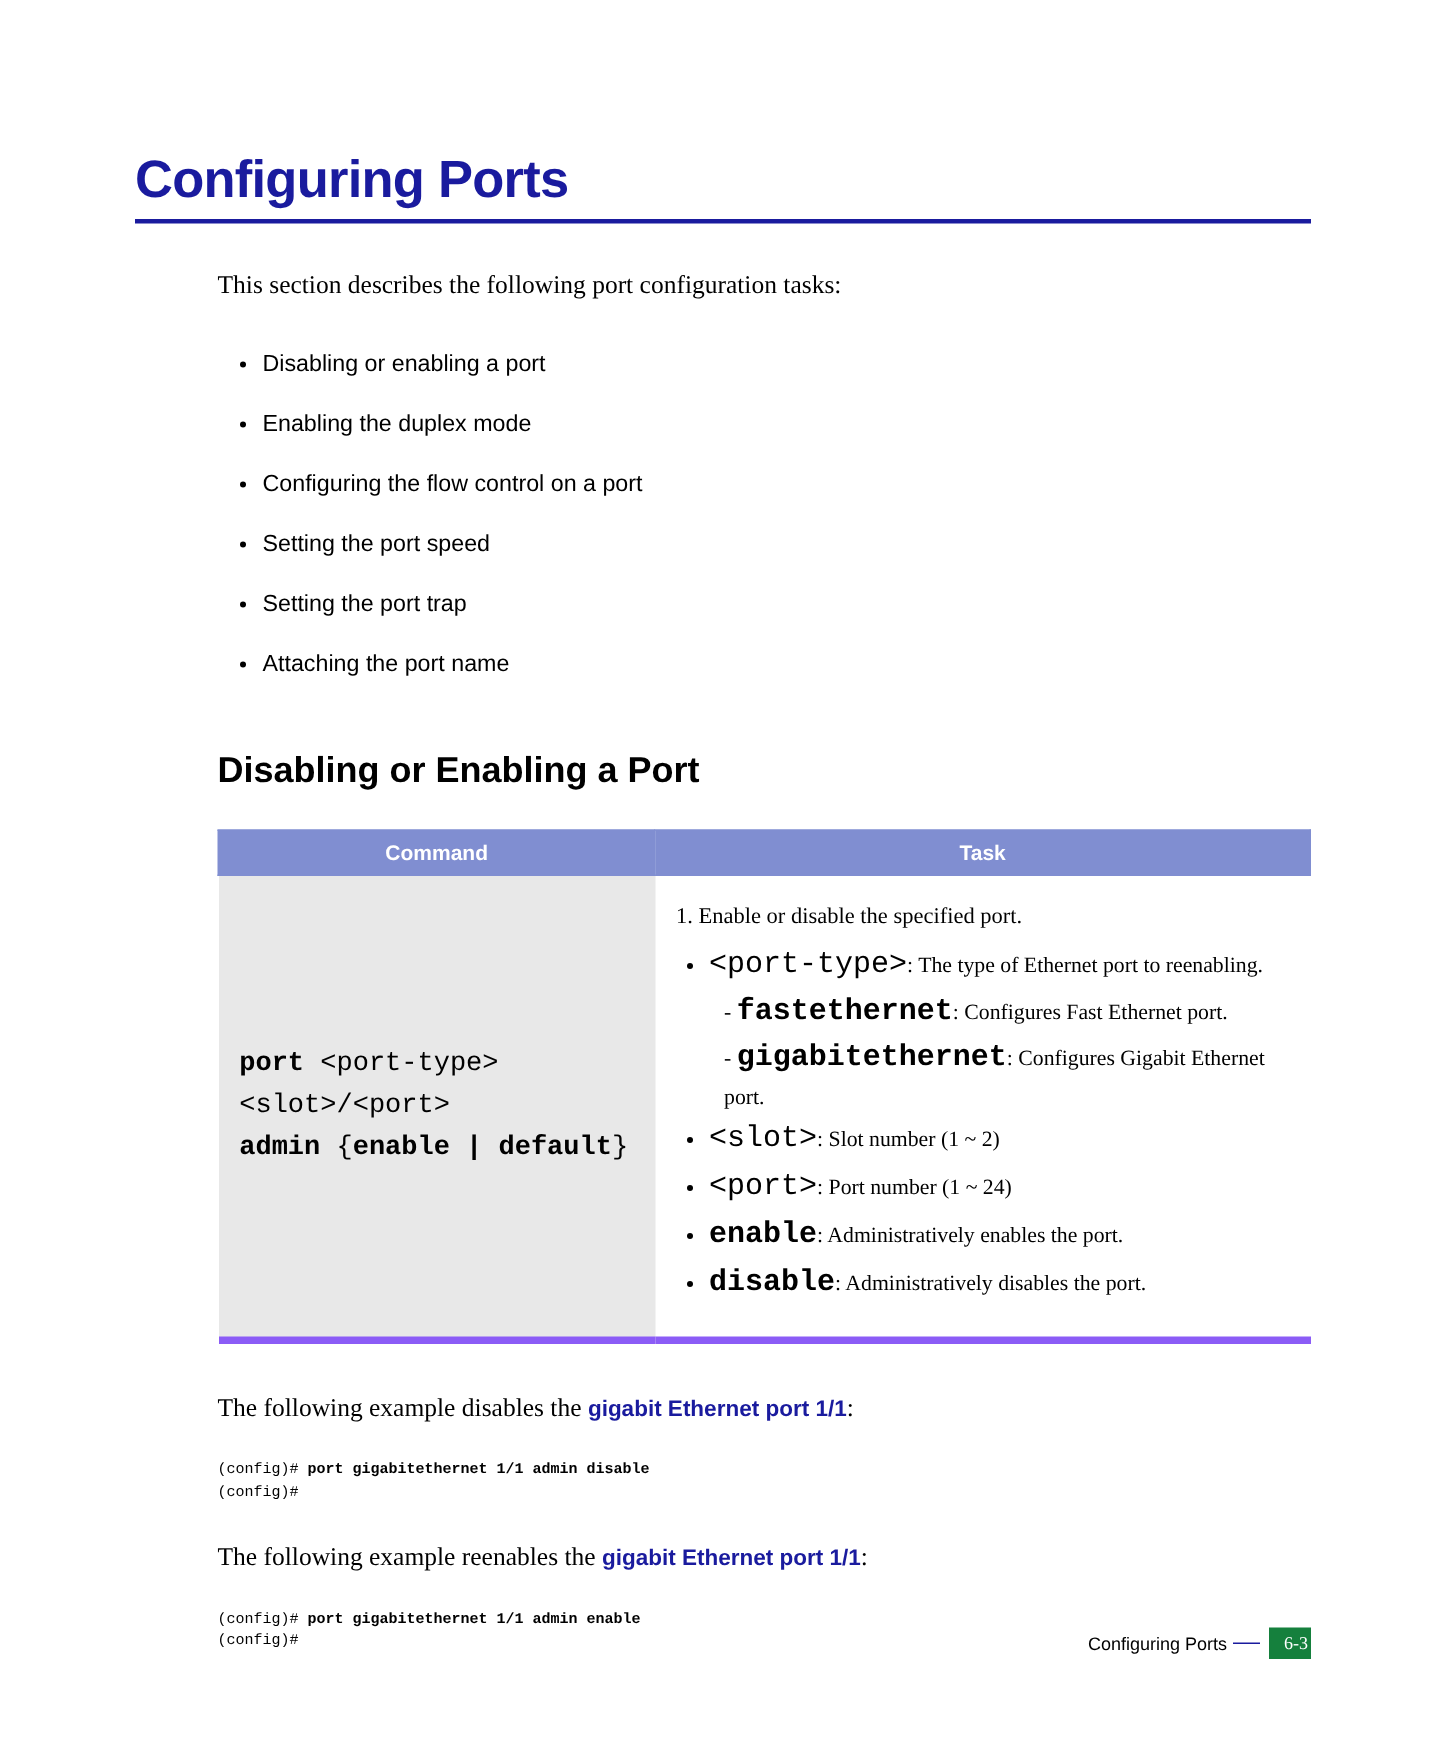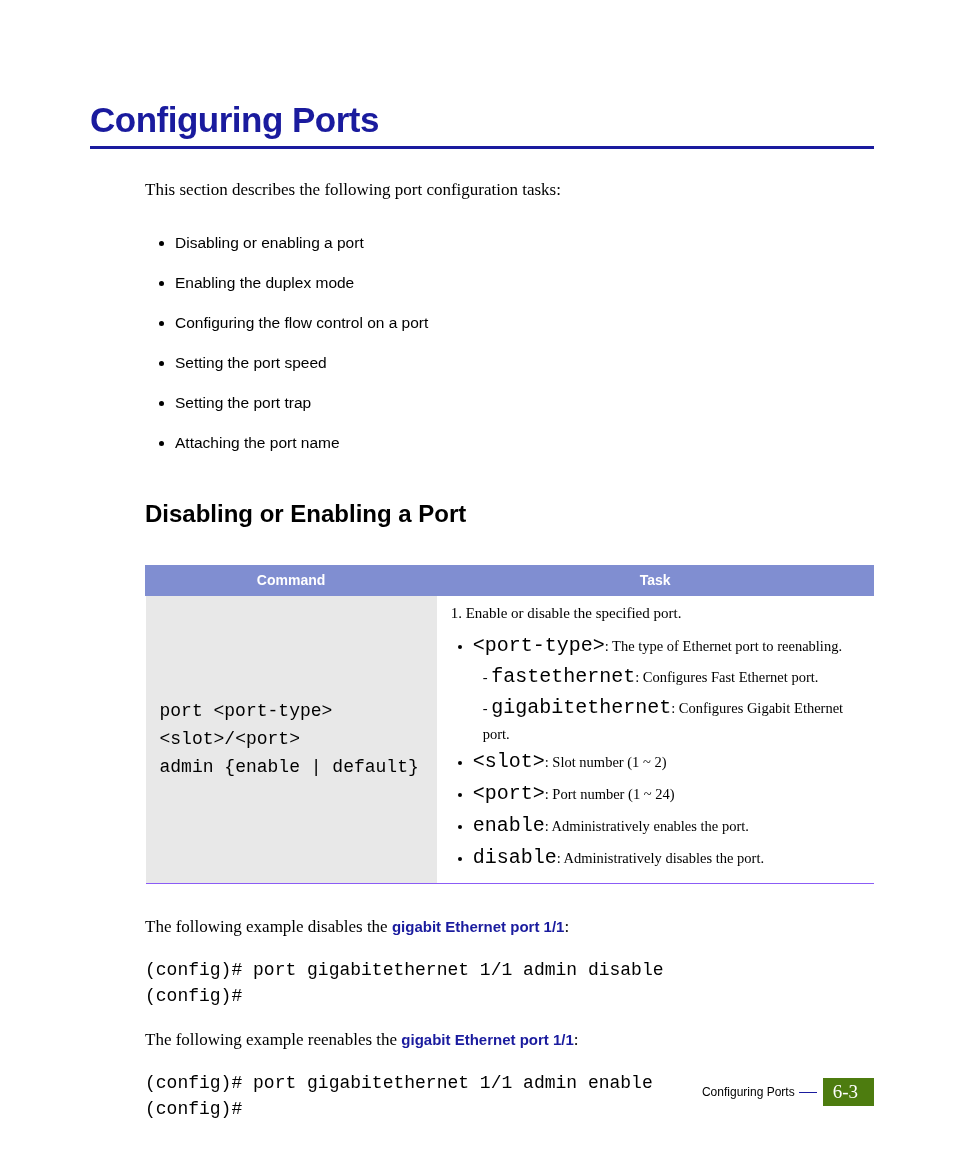--- a/index.html
+++ b/index.html
@@ -49,60 +49,60 @@
   h2.subheading {
     font-family: "Arial Black", Futura, "Franklin Gothic Heavy", sans-serif;
     font-weight: 900;
     font-size: 24px;
     margin: 40px 0 14px 0;
     color: #000;
   }
   table.cmd {
     width: 100%;
     border-collapse: collapse;
-    margin: 32px 0 30px 0;
+    margin: 20px 0 30px 0;
     font-size: 15px;
   }
   table.cmd th {
     background: #808ed1;
     color: #fff;
     font-family: Arial, Helvetica, sans-serif;
     font-weight: bold;
     font-size: 14px;
     padding: 4px 0;
     text-align: center;
     border: 1px solid #808ed1;
   }
   table.cmd td {
-    border-bottom: 1px solid #8b5cf6;
+    border-bottom: 5px solid #8b5cf6;
     vertical-align: middle;
-    padding: 6px 14px;
+    padding: 16px 14px;
   }
   table.cmd td.left {
     background: #e8e8e8;
     width: 40%;
     font-family: "Courier New", monospace;
     font-size: 18px;
   }
   .mono { font-family: "Courier New", monospace; font-size: 20px; }
-  .bold { font-weight: normal; }
+  .bold { font-weight: bold; }
   .task-cell ul { list-style: disc; padding-left: 22px; margin: 4px 0; }
   .task-cell ul li { margin: 1px 0; font-size: 14.5px; }
   .task-cell .sub { margin-left: 10px; font-size: 14.5px;}
   .emph {
     color: #1a1b9e;
     font-family: Arial, Helvetica, sans-serif;
     font-weight: bold;
     font-size: 15px;
     margin-top: 20px;
   }
   pre.example {
     font-family: "Courier New", monospace;
-    font-size: 18px;
-    margin: 7px 0;
+    font-size: 10px;
+    margin: 22px 0;
     white-space: pre;
     line-height: 1.45;
   }
   .footer {
     position: absolute;
     bottom: 62px;
     right: 80px;
     display: flex;
     align-items: center;
     font-family: Arial, Helvetica, sans-serif;
@@ -112,24 +112,24 @@
     color: #000;
   }
   .footer .dash {
     display: inline-block;
     border-top: 1px solid #1a1b9e;
     width: 18px;
     vertical-align: middle;
     margin: 0 4px;
   }
   .footer .pagebox {
-    background: #4d7c0f;
+    background: #15803d;
     color: #fff;
-    padding: 3px 16px 3px 10px;
-    font-size: 19px;
+    padding: 3px 2px 3px 10px;
+    font-size: 12px;
     margin-left: 2px;
     font-family: "Palatino Linotype", Palatino, serif;
   }
 </style>
 </head>
 <body>
 
 <div class="page">
 
   <h1 class="title">Configuring Ports</h1>

